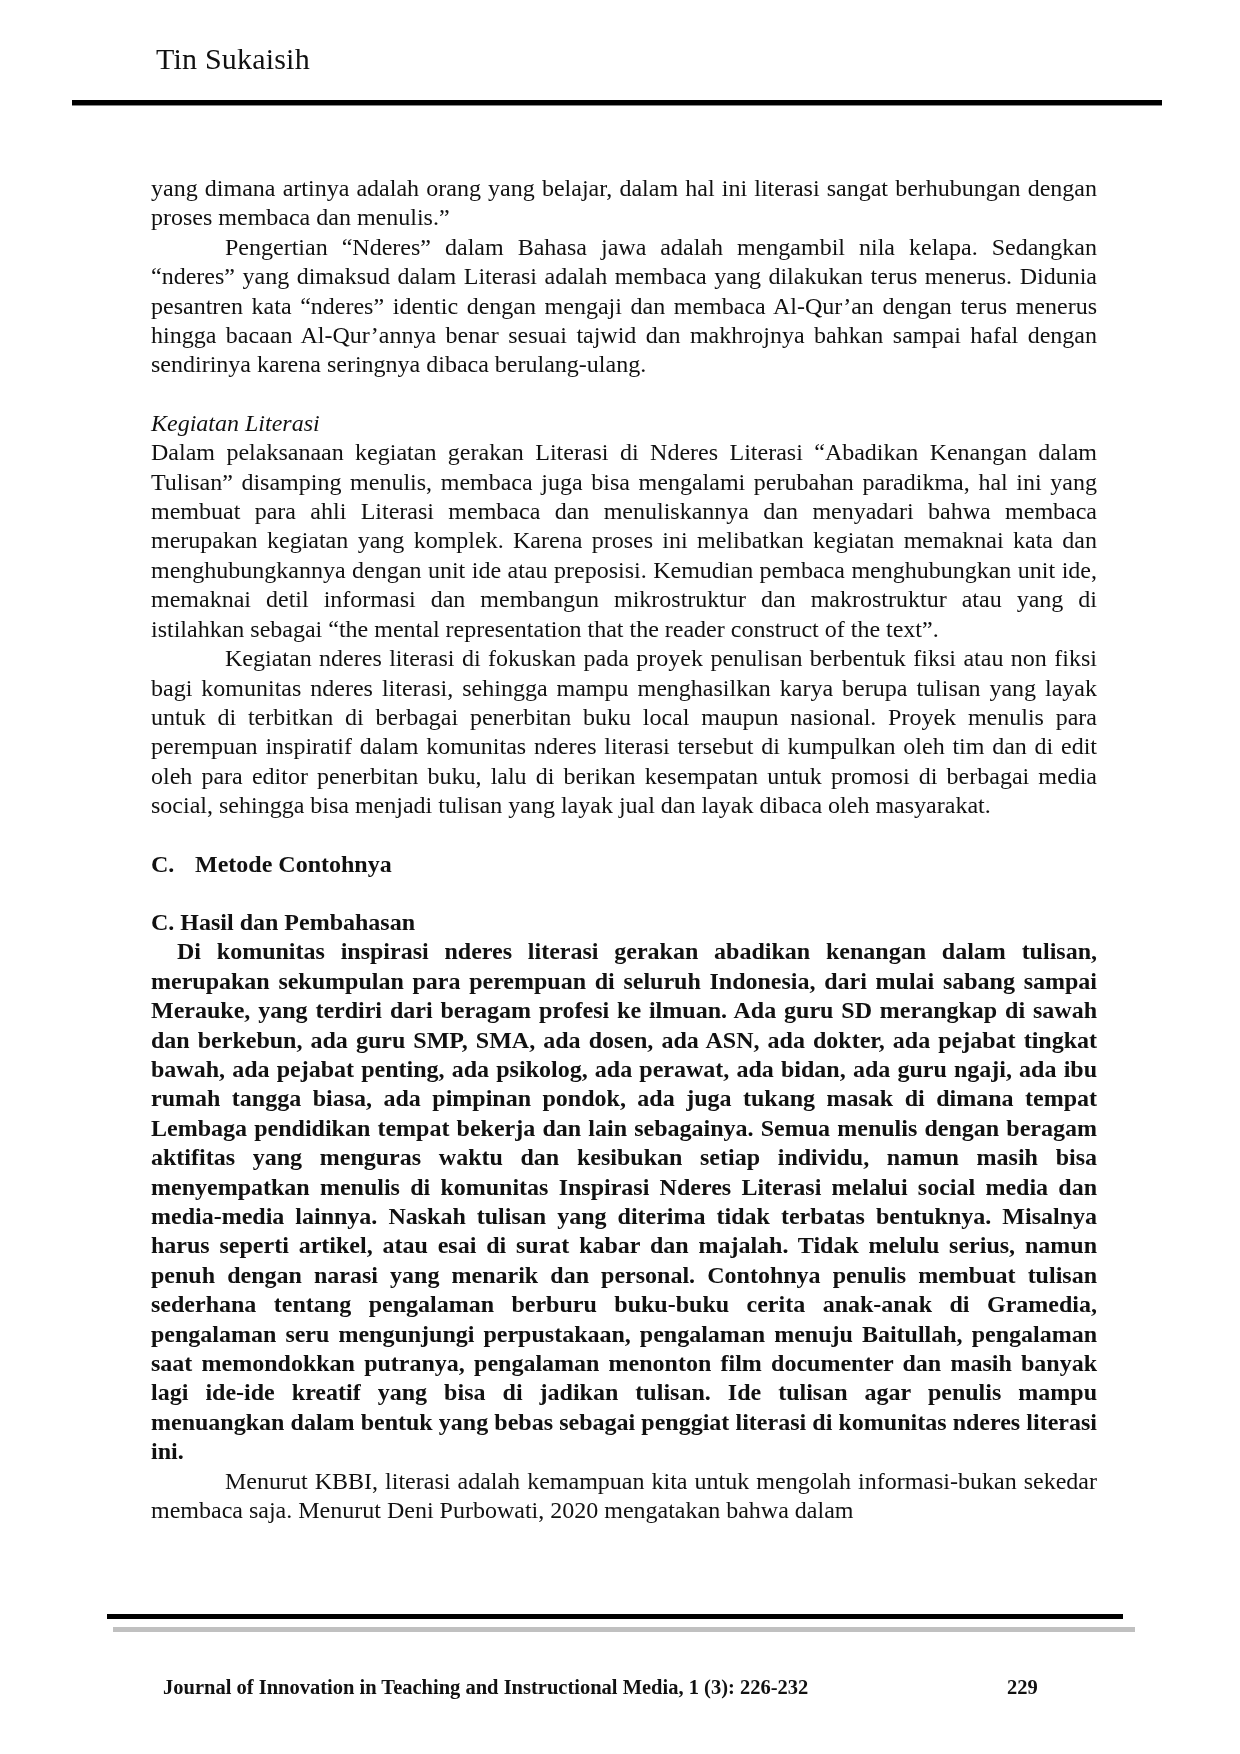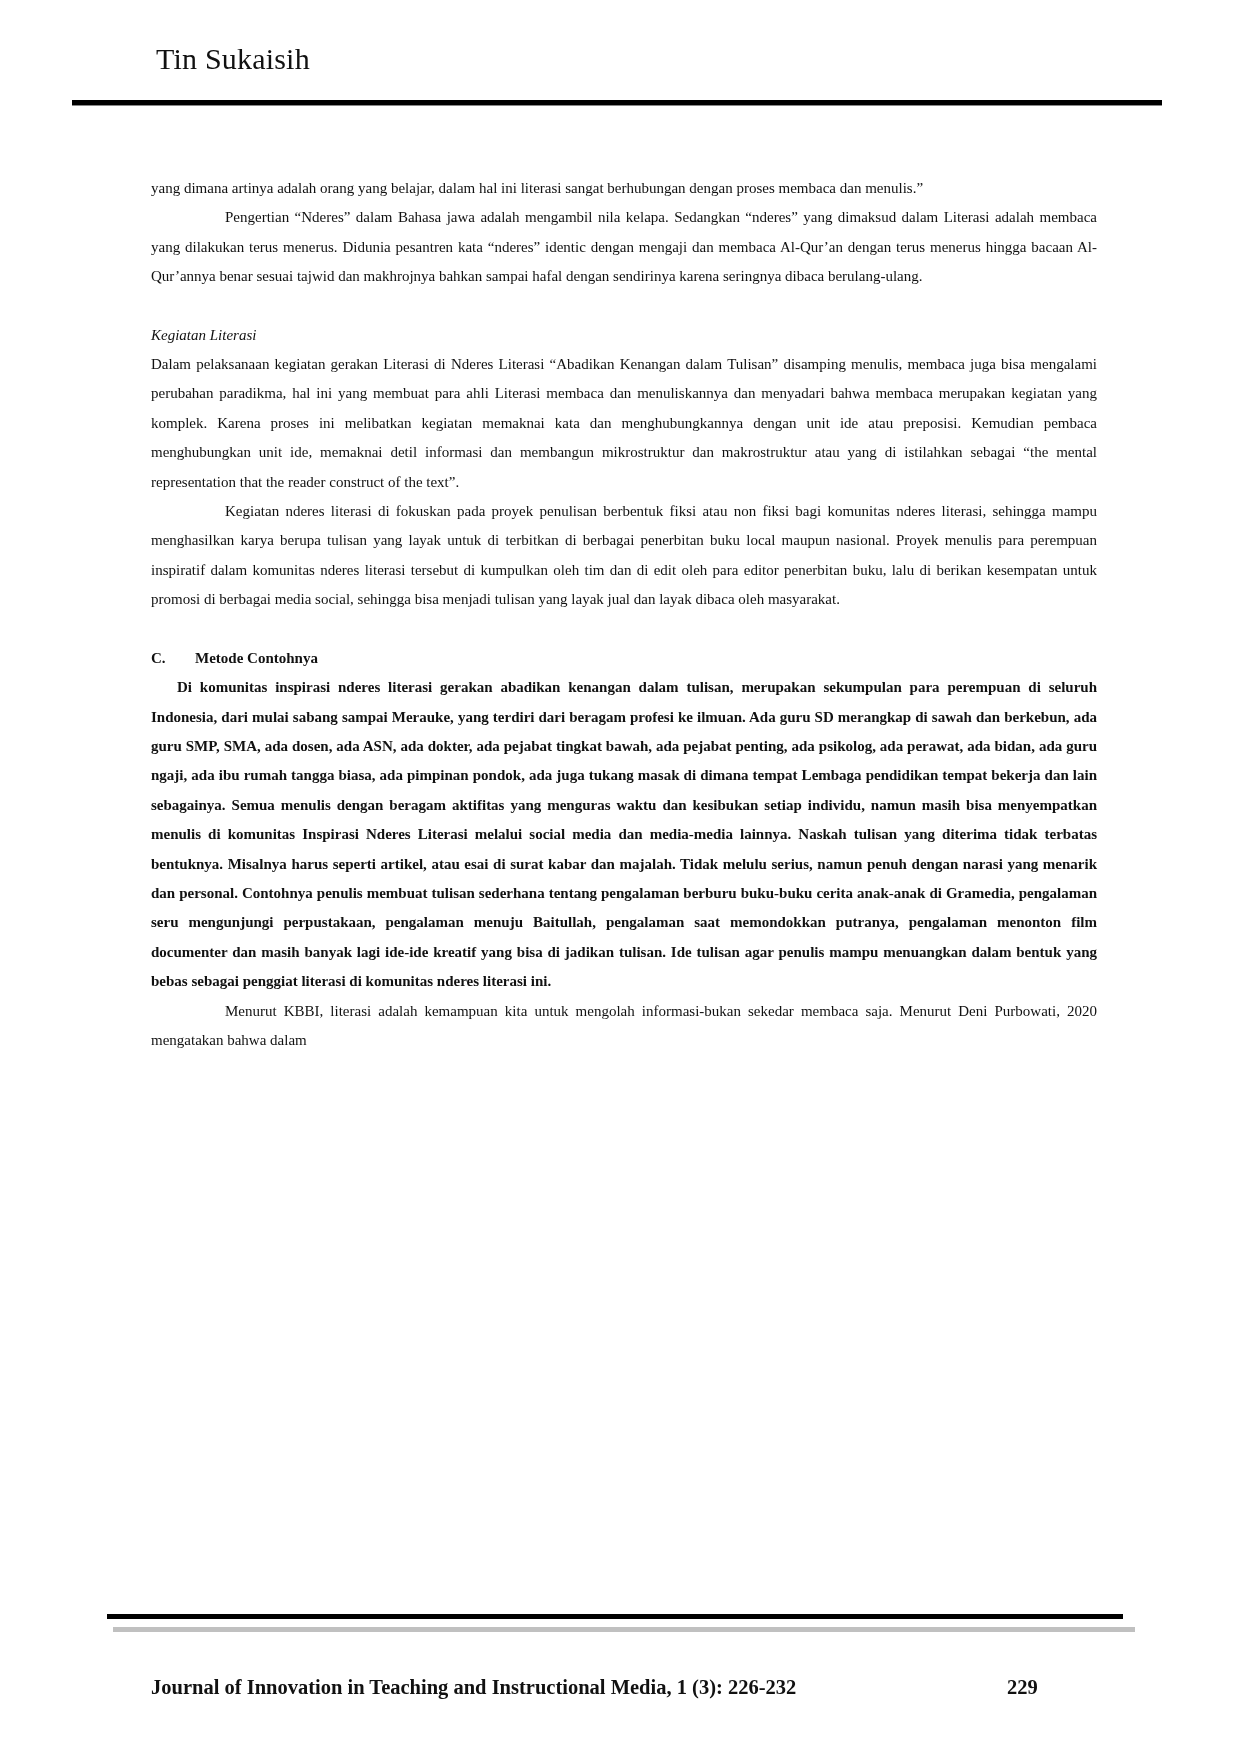--- a/index.html
+++ b/index.html
@@ -11,60 +11,61 @@
     .running-head {
       position: absolute; left: 156px; top: 42px;
       font-size: 30px; letter-spacing: 0.2px;
     }
     .top-rule {
       position: absolute; left: 72px; top: 100px; width: 1090px; height: 5px;
       background: #000; box-shadow: 0 1px 0 #888;
     }
     .body {
       position: absolute; left: 151px; top: 174px; width: 946px;
-      font-size: 15px; line-height: 29.4px; text-align: justify;
+      font-size: 24px; line-height: 29.4px; text-align: justify;
     }
     .body p { margin: 0; }
     .indent { text-indent: 74px; }
     .indent-small { text-indent: 44px; }
     .indent-tiny { text-indent: 26px; font-weight: bold; }
     .subhead { font-style: italic; margin-top: 29px !important; }
     .section-title { font-weight: bold; margin-top: 29px !important; }
     .section-title .num { display: inline-block; width: 44px; }
     .bottom-rule-black {
       position: absolute; left: 107px; top: 1614px; width: 1016px; height: 5px; background: #000;
     }
     .bottom-rule-gray {
       position: absolute; left: 113px; top: 1627px; width: 1022px; height: 5px; background: #c0c0c0;
     }
     .footer {
       position: absolute; left: 151px; top: 1676px; width: 946px;
       font-weight: bold; font-size: 20.5px;
     }
-    .footer .journal { position: absolute; left: 0; top: 0; font-family: Liberation Serif, serif; }
+    .footer .journal { position: absolute; left: 12px; top: 0; font-family: Liberation Serif, serif; }
     .footer .page-num { position: absolute; left: 856px; top: 0; }
   </style>
 </head>
 <body>
 
 <div class="running-head">Tin Sukaisih</div>
 <div class="top-rule"></div>
 
 <div class="body">
   <p>yang dimana artinya adalah orang yang belajar, dalam hal ini literasi sangat berhubungan dengan proses membaca dan menulis.”</p>
   <p class="indent">Pengertian “Nderes” dalam Bahasa jawa adalah mengambil nila kelapa. Sedangkan “nderes” yang dimaksud dalam Literasi adalah membaca yang dilakukan terus menerus. Didunia pesantren kata “nderes” identic dengan mengaji dan membaca Al-Qur’an dengan terus menerus hingga bacaan Al-Qur’annya benar sesuai tajwid dan makhrojnya bahkan sampai hafal dengan sendirinya karena seringnya dibaca berulang-ulang.</p>
 
   <p class="subhead">Kegiatan Literasi</p>
   <p>Dalam pelaksanaan kegiatan gerakan Literasi di Nderes Literasi “Abadikan Kenangan dalam Tulisan” disamping menulis, membaca juga bisa mengalami perubahan paradikma, hal ini yang membuat para ahli Literasi membaca dan menuliskannya dan menyadari bahwa membaca merupakan kegiatan yang komplek. Karena proses ini melibatkan kegiatan memaknai kata dan menghubungkannya dengan unit ide atau preposisi. Kemudian pembaca menghubungkan unit ide, memaknai detil informasi dan membangun mikrostruktur dan makrostruktur atau yang di istilahkan sebagai “the mental representation that the reader construct of the text”.</p>
   <p class="indent">Kegiatan nderes literasi di fokuskan pada proyek penulisan berbentuk fiksi atau non fiksi bagi komunitas nderes literasi, sehingga mampu menghasilkan karya berupa tulisan yang layak untuk di terbitkan di berbagai penerbitan buku local maupun nasional. Proyek menulis para perempuan inspiratif dalam komunitas nderes literasi tersebut di kumpulkan oleh tim dan di edit oleh para editor penerbitan buku, lalu di berikan kesempatan untuk promosi di berbagai media social, sehingga bisa menjadi tulisan yang layak jual dan layak dibaca oleh masyarakat.</p>
 
   <p class="section-title">
     <span class="num">C.</span><span>Metode Contohnya</span>
   </p>
 
+  <p class="section-title">C. Hasil dan Pembahasan</p>
   <p class="indent-tiny">Di komunitas inspirasi nderes literasi gerakan abadikan kenangan dalam tulisan, merupakan sekumpulan para perempuan di seluruh Indonesia, dari mulai sabang sampai Merauke, yang terdiri dari beragam profesi ke ilmuan. Ada guru SD merangkap di sawah dan berkebun, ada guru SMP, SMA, ada dosen, ada ASN, ada dokter, ada pejabat tingkat bawah, ada pejabat penting, ada psikolog, ada perawat, ada bidan, ada guru ngaji, ada ibu rumah tangga biasa, ada pimpinan pondok, ada juga tukang masak di dimana tempat Lembaga pendidikan tempat bekerja dan lain sebagainya. Semua menulis dengan beragam aktifitas yang menguras waktu dan kesibukan setiap individu, namun masih bisa menyempatkan menulis di komunitas Inspirasi Nderes Literasi melalui social media dan media-media lainnya. Naskah tulisan yang diterima tidak terbatas bentuknya. Misalnya harus seperti artikel, atau esai di surat kabar dan majalah. Tidak melulu serius, namun penuh dengan narasi yang menarik dan personal. Contohnya penulis membuat tulisan sederhana tentang pengalaman berburu buku-buku cerita anak-anak di Gramedia, pengalaman seru mengunjungi perpustakaan, pengalaman menuju Baitullah, pengalaman saat memondokkan putranya, pengalaman menonton film documenter dan masih banyak lagi ide-ide kreatif yang bisa di jadikan tulisan. Ide tulisan agar penulis mampu menuangkan dalam bentuk yang bebas sebagai penggiat literasi di komunitas nderes literasi ini.</p>
   <p class="indent">Menurut KBBI, literasi adalah kemampuan kita untuk mengolah informasi-bukan sekedar membaca saja. Menurut Deni Purbowati, 2020 mengatakan bahwa dalam</p>
 </div>
 
 <div class="bottom-rule-black"></div>
 <div class="bottom-rule-gray"></div>
 
 <div class="footer">
   <span class="journal">Journal of Innovation in Teaching and Instructional Media, 1 (3): 226-232</span>
   <span class="page-num">229</span>

